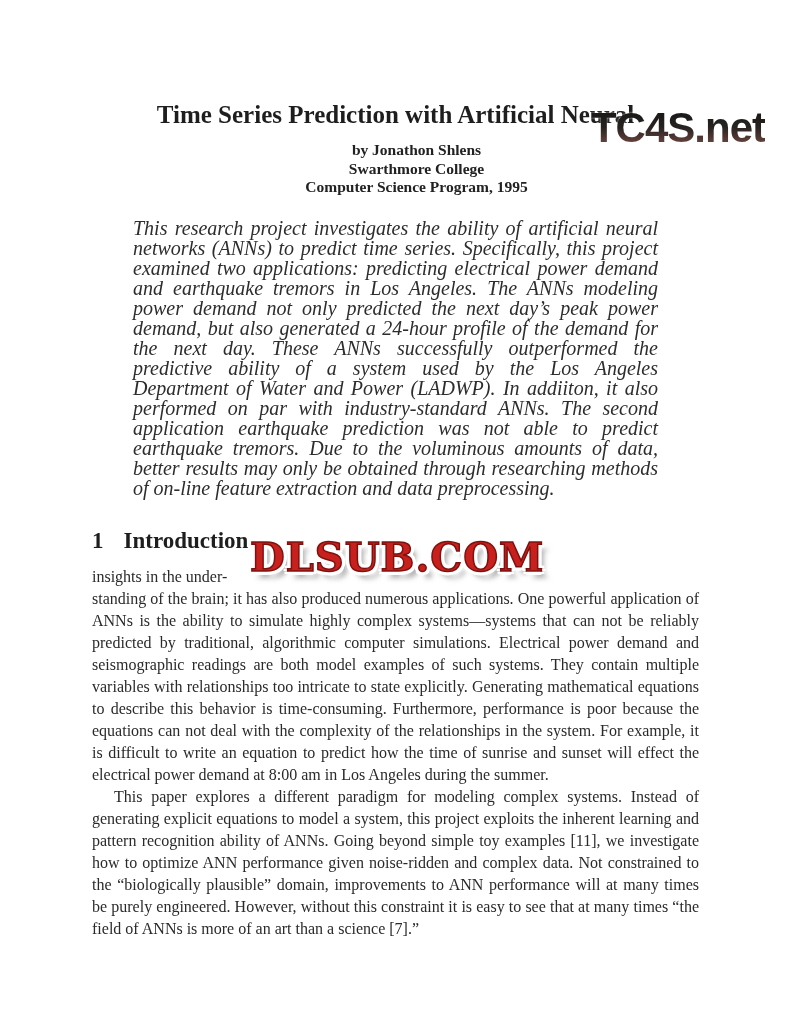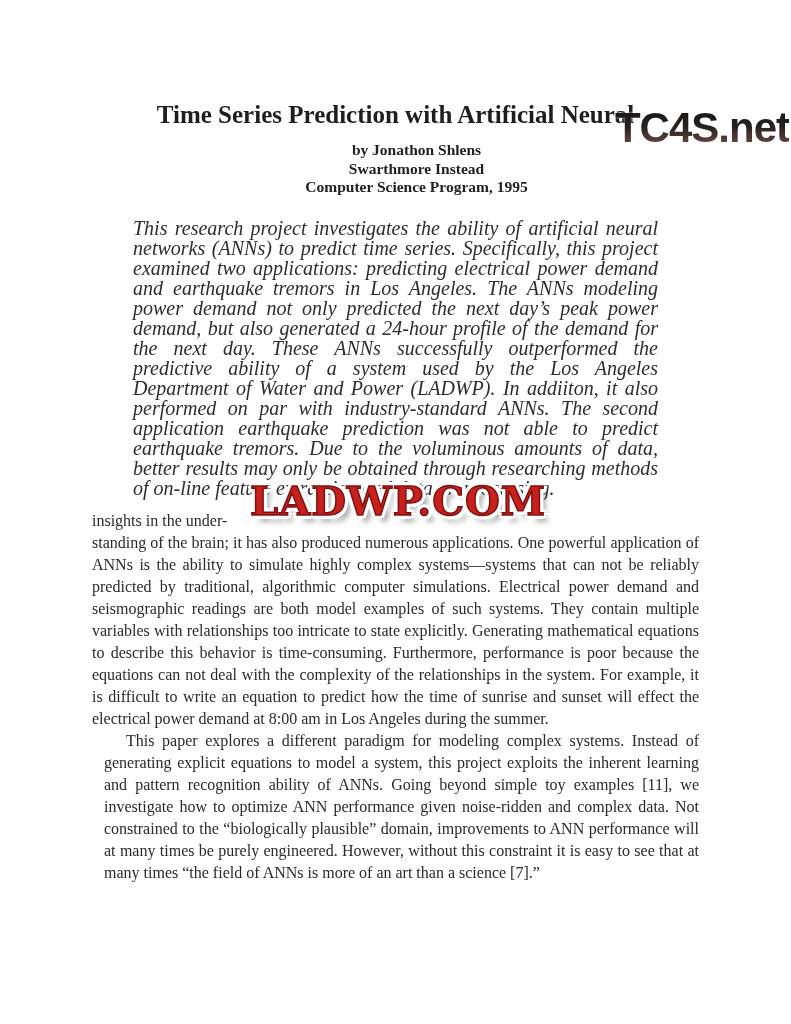--- a/index.html
+++ b/index.html
@@ -11,21 +11,21 @@
     position: relative;
   }
   .page {
     position: relative;
     width: 791px; height: 1024px;
     background: #ffffff;
   }
 
   
   .wm-tc4s {
-    position: absolute; top: 4px; right: 2px;
+    position: absolute; top: 4px; right: 26px;
     font-family: "Liberation Sans", sans-serif;
     font-weight: 700; font-size: 42px; letter-spacing: -1px;
     background: linear-gradient(180deg, #141414 0%, #262220 48%, #8a544c 100%);
     -webkit-background-clip: text; background-clip: text;
     color: transparent;
     filter: drop-shadow(0 0 1px rgba(255,255,255,0.85));
     z-index: 5;
   }
   .wm-dlsub {
     position: absolute; left: 158px; top: -20px;
@@ -84,47 +84,50 @@
     color: #2a2a2a;
   }
   .first-line {
     position: relative;
     display: flex;
     justify-content: space-between;
     height: 22px;
     line-height: 22px;
   }
   .para { margin: 0; }
-  .para.indent { text-indent: 22px; margin-left: 12px; }
+  .para.indent { text-indent: 22px; }
 </style>
 </head>
 <body>
 
 <div class="page">
 
   <div class="wm-tc4s">TC4S.net</div>
 
   <div class="title">
     <div>Time Series Prediction with Artificial Neural</div>
   </div>
 
   <div class="byline">
     <div>by Jonathon Shlens</div>
-    <div>Swarthmore Instead</div>
+    <div>Swarthmore College</div>
     <div>Computer Science Program, 1995</div>
   </div>
 
   <div class="abstract">This research project investigates the ability of artificial neural networks (ANNs) to predict time series. Specifically, this project examined two applications: predicting electrical power demand and earthquake tremors in Los Angeles. The ANNs modeling power demand not only predicted the next day’s peak power demand, but also generated a 24-hour profile of the demand for the next day. These ANNs successfully outperformed the predictive ability of a system used by the Los Angeles Department of Water and Power (LADWP). In addiiton, it also performed on par with industry-standard ANNs. The second application earthquake prediction was not able to predict earthquake tremors. Due to the voluminous amounts of data, better results may only be obtained through researching methods of on-line feature extraction and data preprocessing.</div>
 
+  <div class="section-heading">
+    <span class="sec-num">1</span><span>Introduction</span>
+  </div>
 
   <div class="bodytext">
 
     <div class="first-line">
       <span>insights in the under-</span>
-      <div class="wm-dlsub">LADWP.COM</div>
+      <div class="wm-dlsub">DLSUB.COM</div>
     </div>
 
     <p class="para">standing of the brain; it has also produced numerous applications. One powerful application of ANNs is the ability to simulate highly complex systems—systems that can not be reliably predicted by traditional, algorithmic computer simulations. Electrical power demand and seismographic readings are both model examples of such systems. They contain multiple variables with relationships too intricate to state explicitly. Generating mathematical equations to describe this behavior is time-consuming. Furthermore, performance is poor because the equations can not deal with the complexity of the relationships in the system. For example, it is difficult to write an equation to predict how the time of sunrise and sunset will effect the electrical power demand at 8:00 am in Los Angeles during the summer.</p>
 
     <p class="para indent">This paper explores a different paradigm for modeling complex systems. Instead of generating explicit equations to model a system, this project exploits the inherent learning and pattern recognition ability of ANNs. Going beyond simple toy examples [11], we investigate how to optimize ANN performance given noise-ridden and complex data. Not constrained to the “biologically plausible” domain, improvements to ANN performance will at many times be purely engineered. However, without this constraint it is easy to see that at many times “the field of ANNs is more of an art than a science [7].”</p>
 
   </div>
 
 </div>
 

